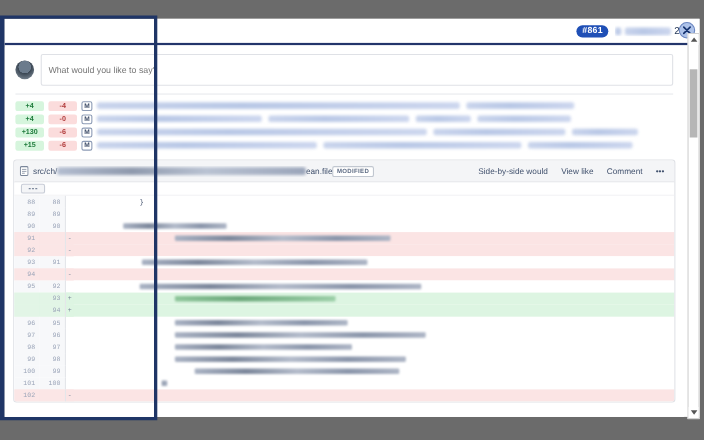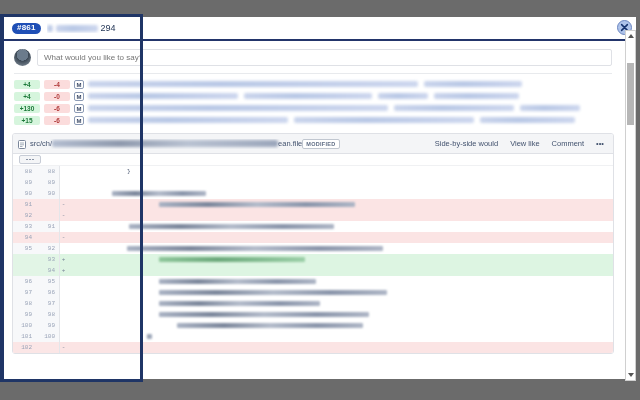--- a/index.html
+++ b/index.html
@@ -40,20 +40,21 @@
   }
 
   
   #titlebar {
     position: relative;
     height: 24px;
     border-bottom: 2px solid #23356b;
     display: flex; align-items: center;
     padding: 0 8px;
     background: #fff;
+    justify-content: flex-end;
   }
   .pr-badge {
     background: #1f4fb6;
     color: #fff;
     font-size: 8px;
     font-weight: bold;
     border-radius: 8px;
     padding: 1px 5px 2px 5px;
     letter-spacing: .2px;
     line-height: 1;
@@ -106,21 +107,21 @@
   }
   .comment-row { display: flex; align-items: center; gap: 6px; }
   .avatar {
     width: 17px; height: 17px; border-radius: 50%;
     background: radial-gradient(circle at 50% 35%, #6b7b8c 0 40%, #3b4754 42%, #8d9aa6 100%);
     flex: none;
     filter: blur(.3px);
   }
   .comment-input {
     flex: 1;
-    height: 17px;
+    height: 29px;
     border: 1px solid #dfe1e6;
     border-radius: 2px;
     background: #fff;
     font-size: 8px;
     color: #8993a4;
     padding: 0 6px;
     line-height: 15px;
     outline: none;
     font-family: "Liberation Sans", sans-serif;
   }

